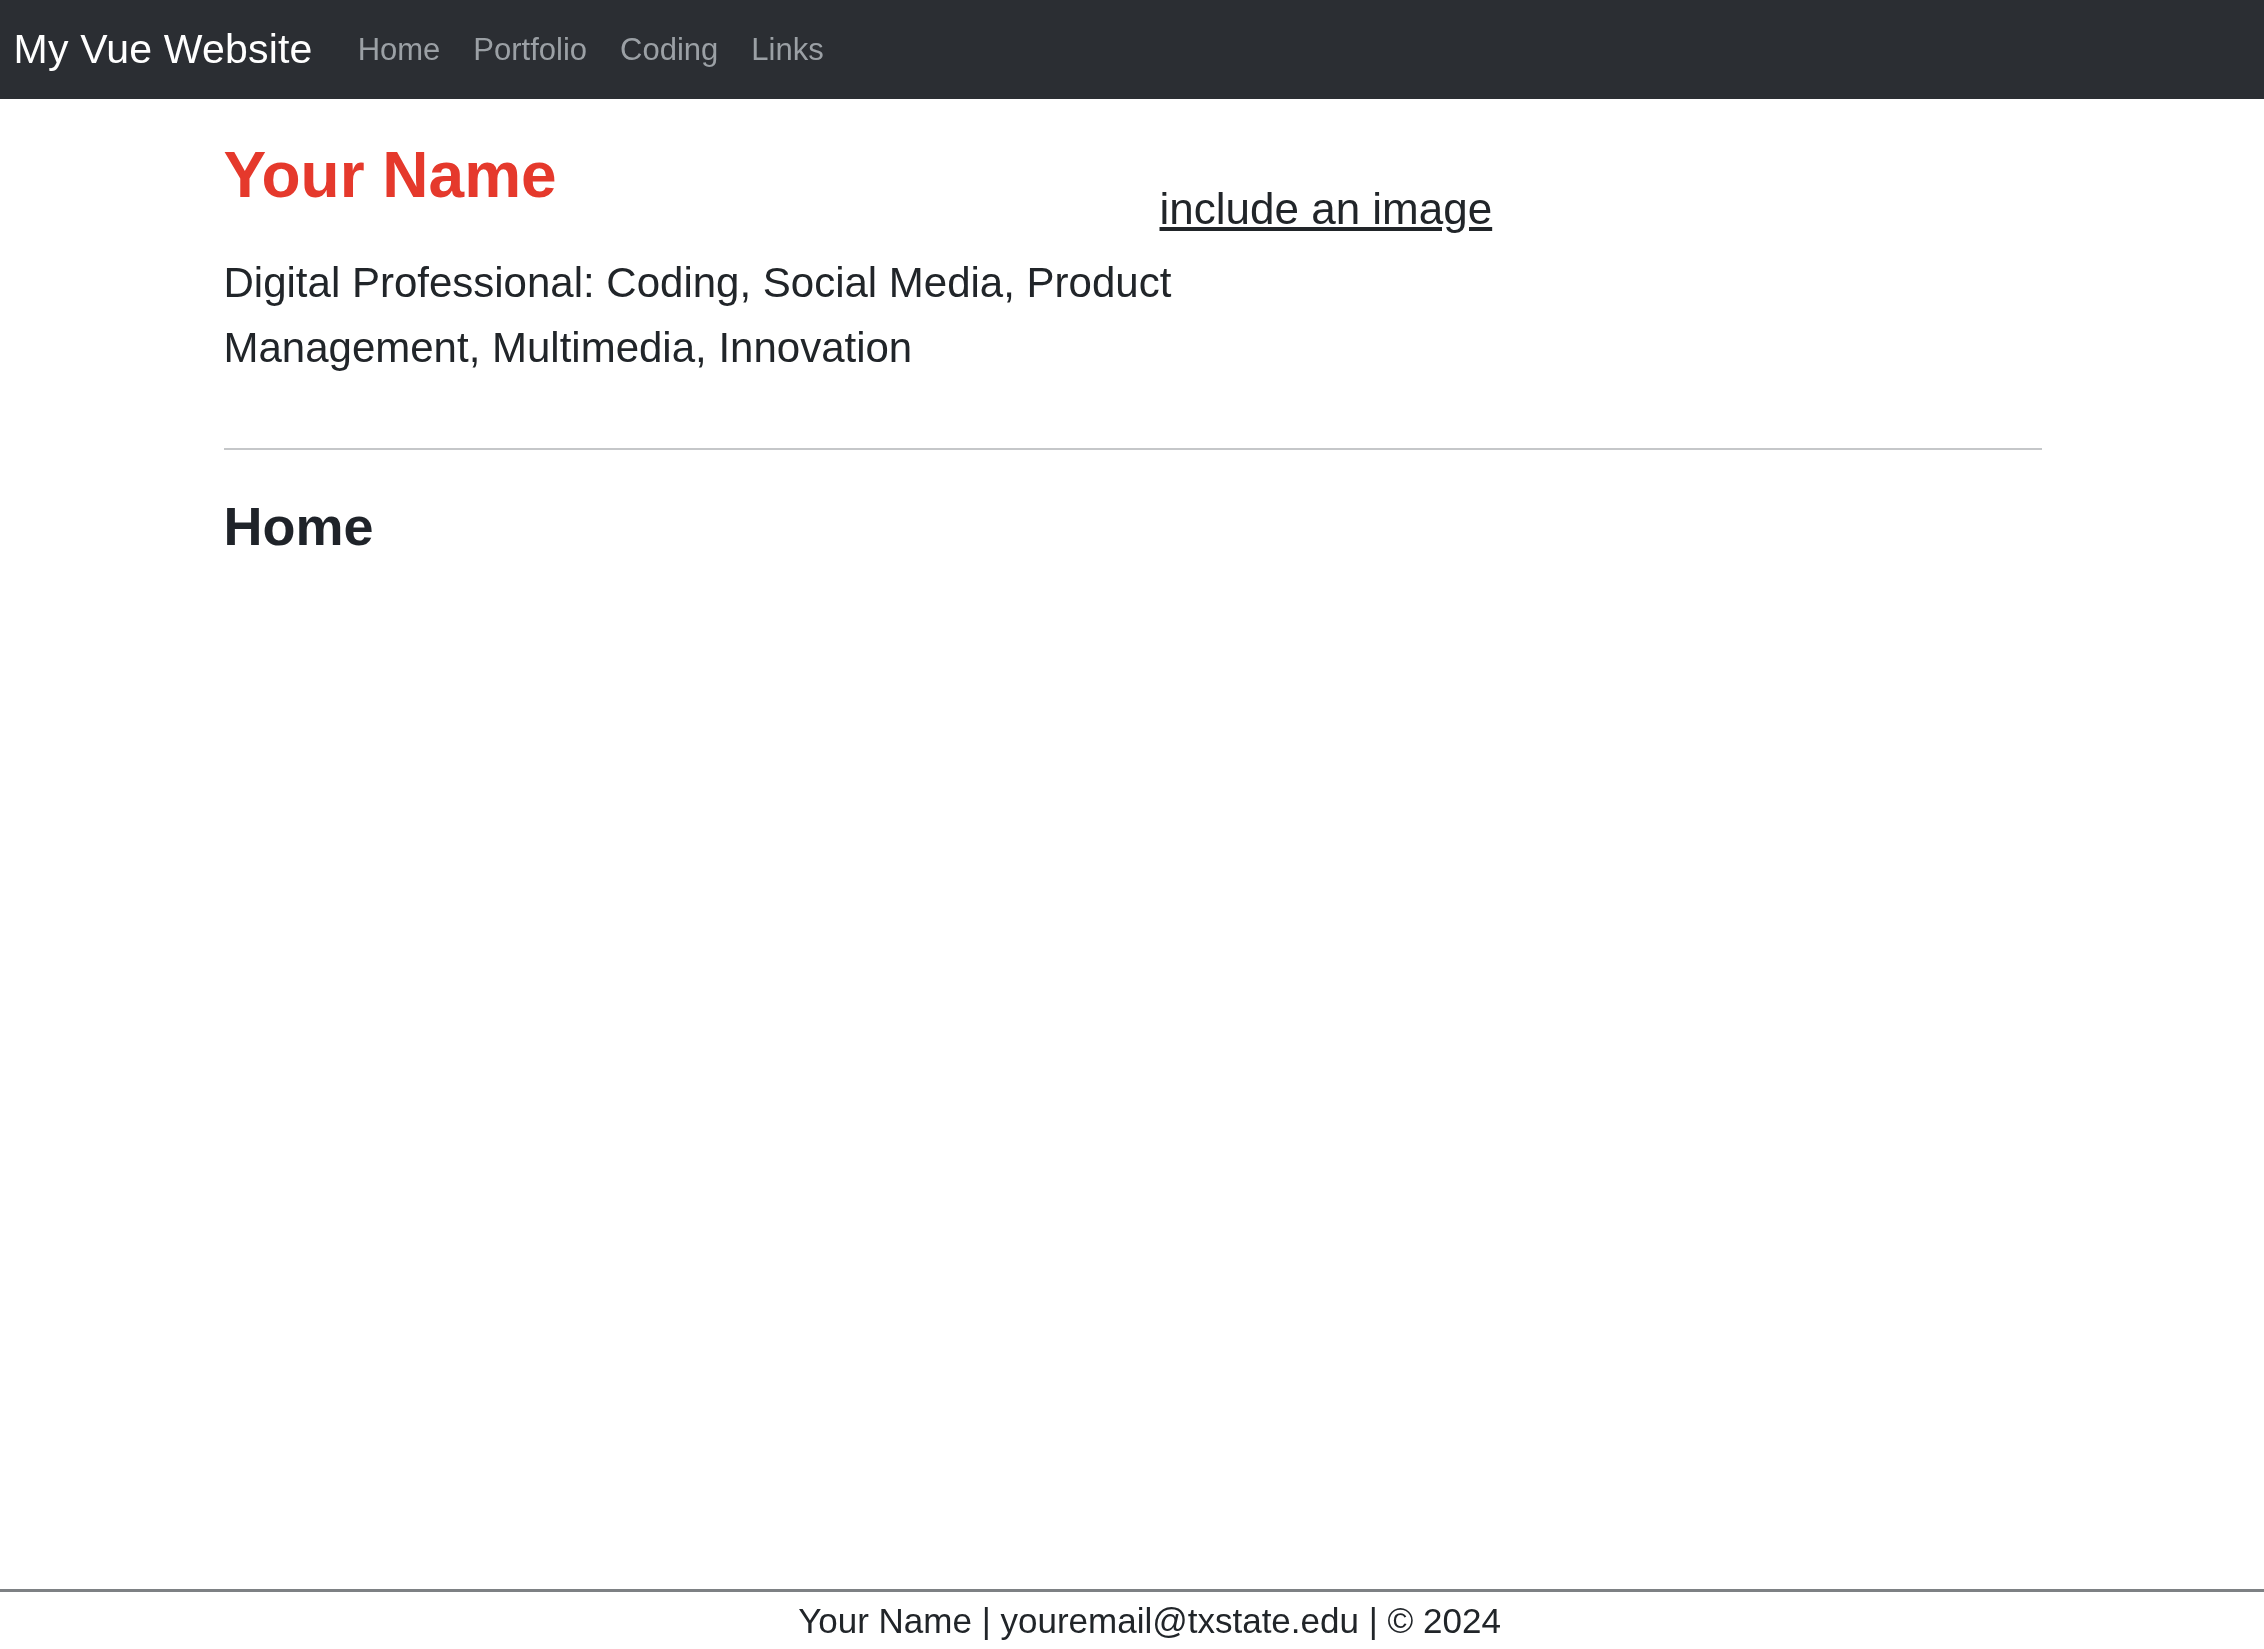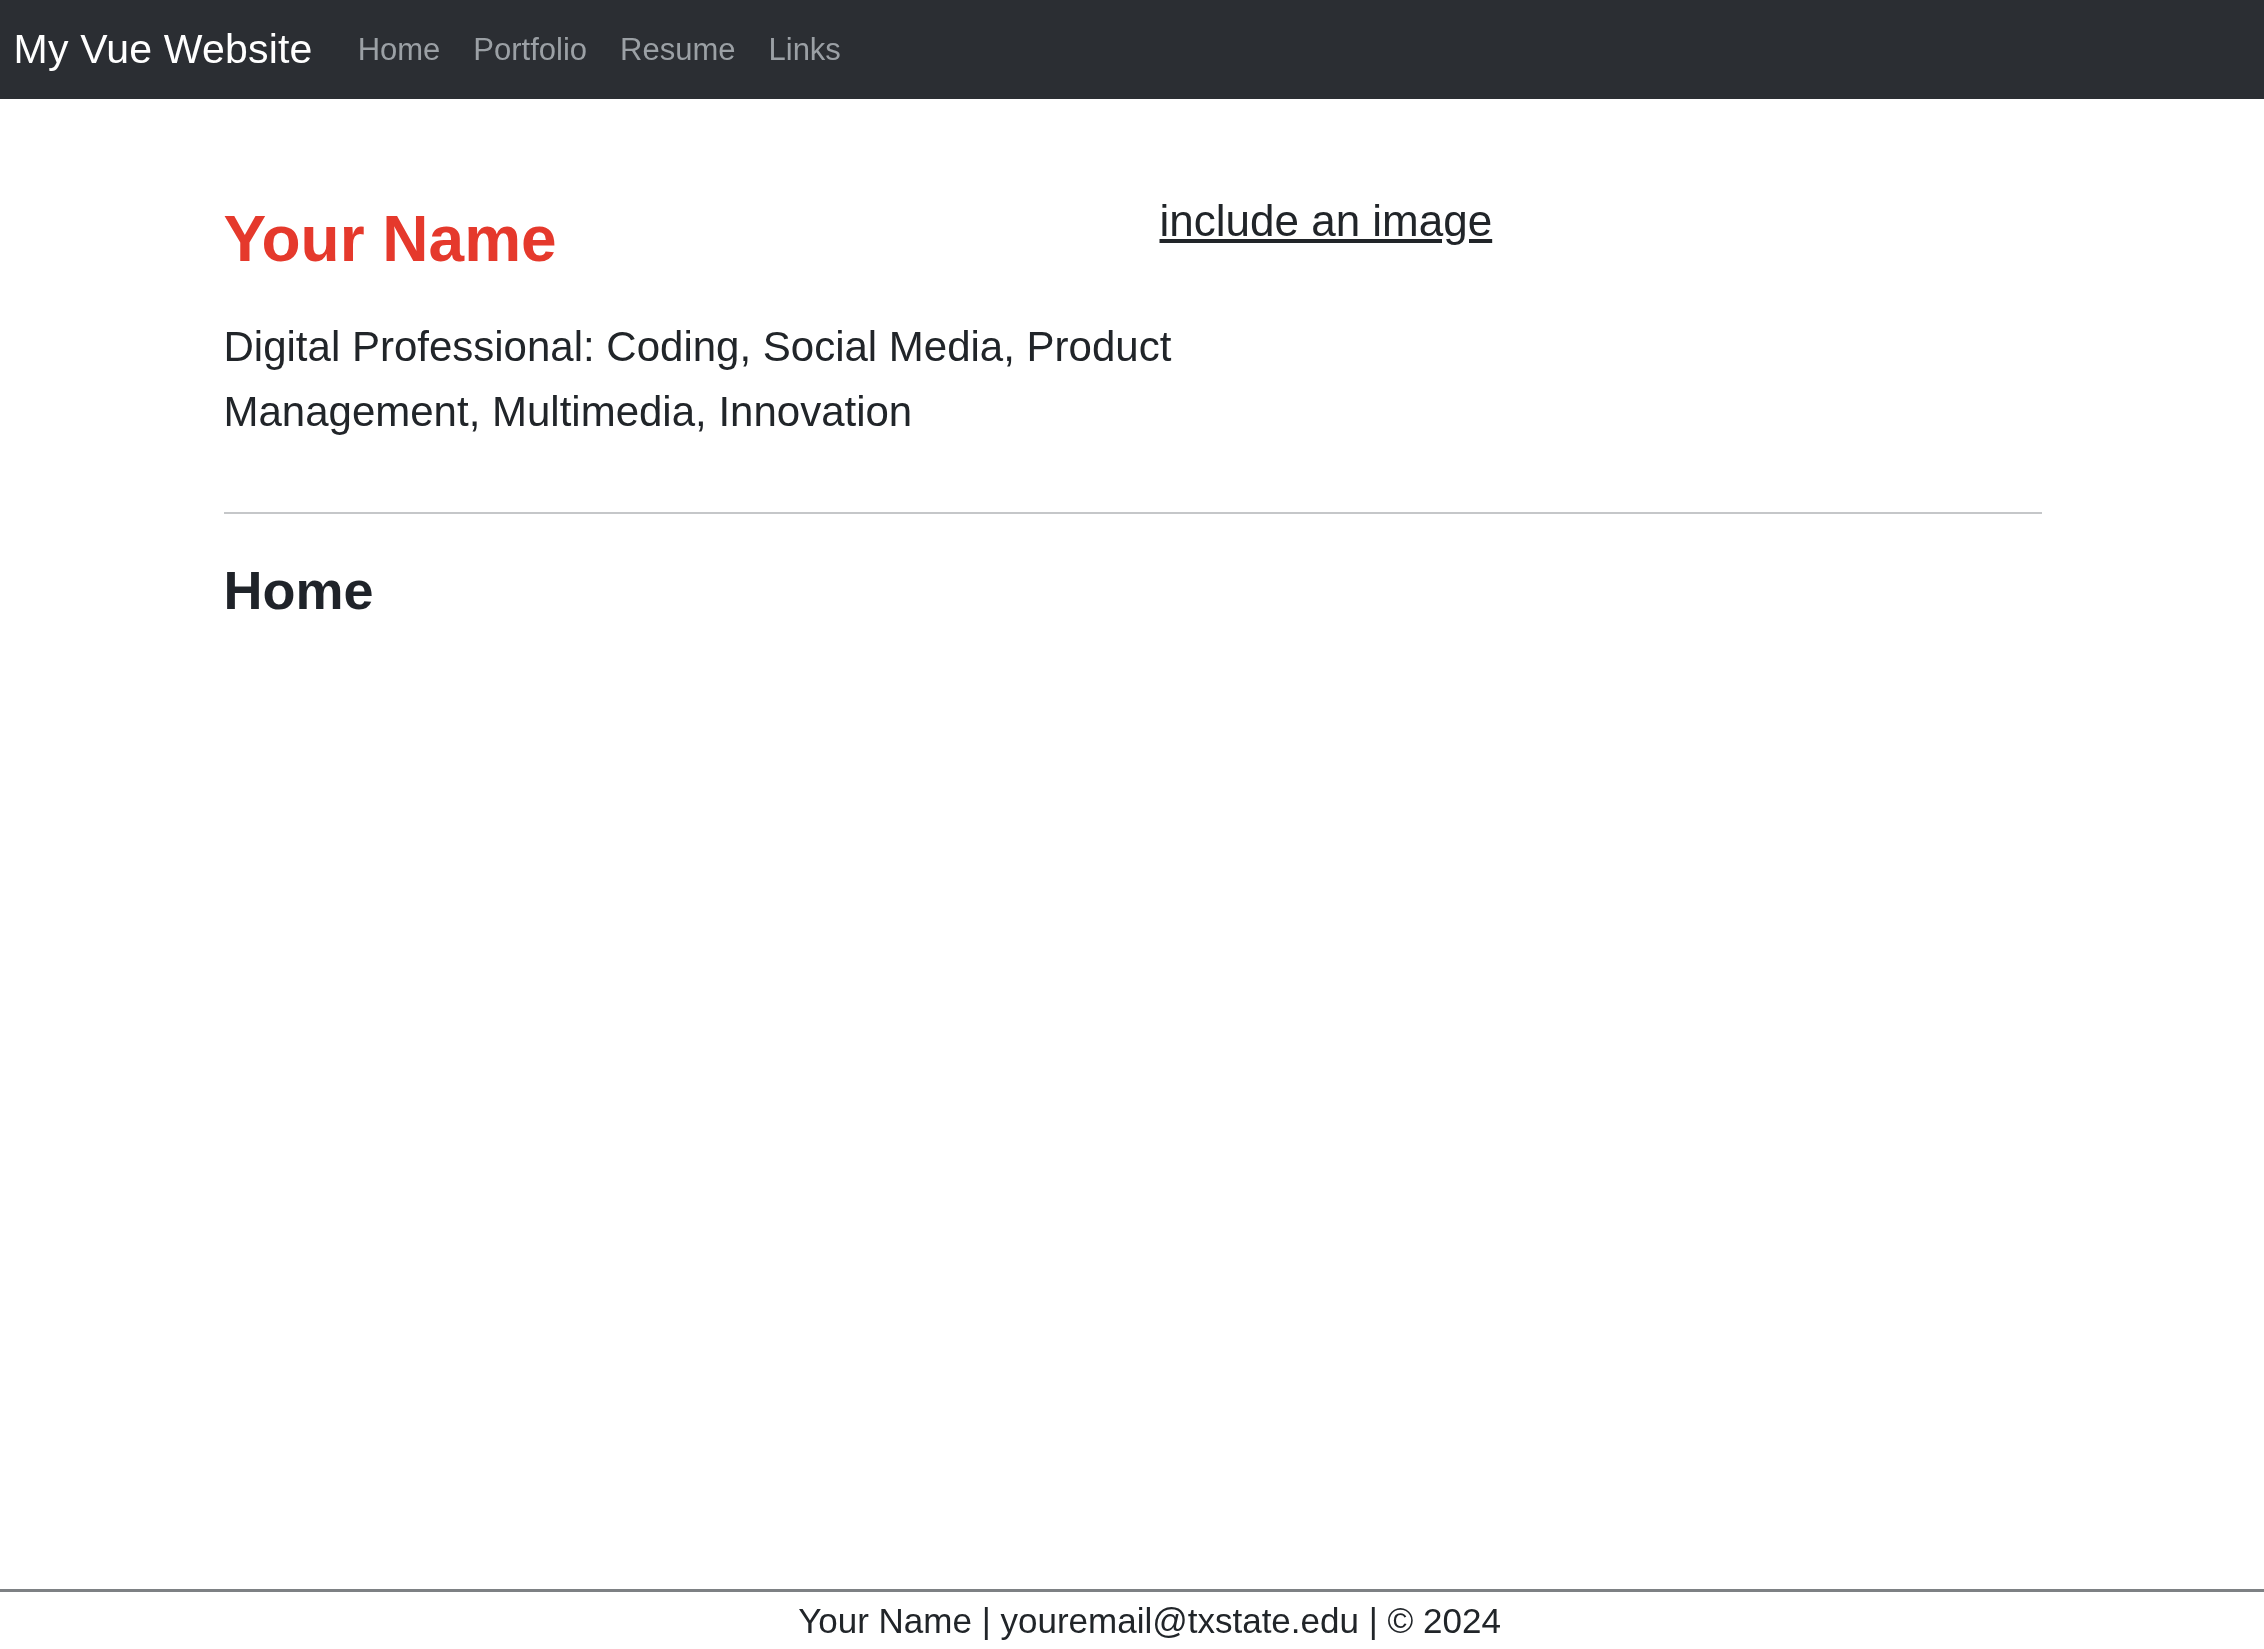--- a/index.html
+++ b/index.html
@@ -44,22 +44,22 @@
     margin-right: 33px;
     text-decoration: none;
     cursor: pointer;
     white-space: nowrap;
   }
 
   
   main { flex: 1 1 auto; }
   .container {
     width: 1818px;
-    margin: 12px auto;
-    padding-top: 92px;
+    margin: 0 auto;
+    padding-top: 40px;
     position: relative;
   }
   .hero-title {
     margin: 0;
     font-size: 64px;
     line-height: 1.15;
     font-weight: 600;
     color: var(--accent-red, #e5392c);
   }
   .hero-subtitle {
@@ -115,21 +115,21 @@
   }
 </style>
 </head>
 <body>
 
 <nav class="navbar">
   <a class="navbar-brand">My Vue Website</a>
   <div class="nav-links">
     <a class="nav-link">Home</a>
     <a class="nav-link">Portfolio</a>
-    <a class="nav-link">Resume</a>
+    <a class="nav-link">Coding</a>
     <a class="nav-link">Links</a>
   </div>
 </nav>
 
 <main>
   <div class="container">
 
     <section>
       <h1 class="hero-title">Your Name</h1>
       <p class="hero-subtitle">Digital Professional: Coding, Social Media, Product Management, Multimedia, Innovation</p>

